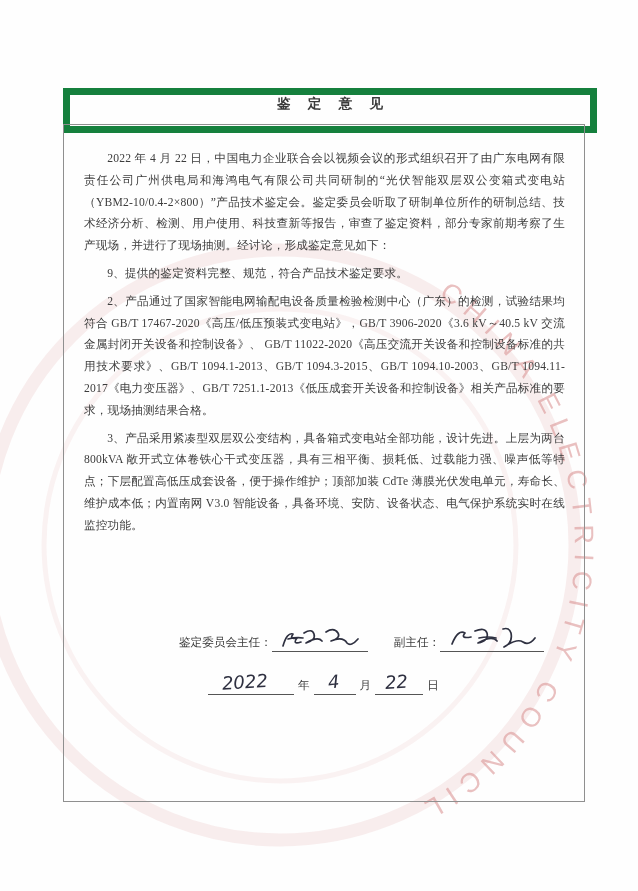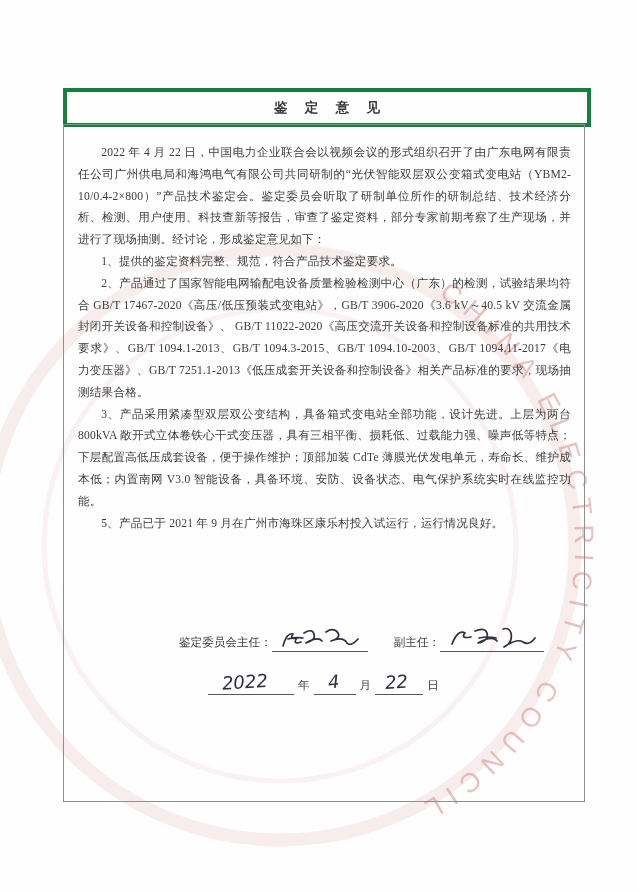--- a/index.html
+++ b/index.html
@@ -15,39 +15,39 @@
     width:638px;height:891px;
     background:#fefefe;
   }
   
   .watermark{
     position:absolute;left:0;top:0;width:638px;height:891px;
     z-index:0;pointer-events:none;
   }
   .title-box{
     position:absolute;left:63px;top:88px;width:520px;height:31px;
-    border:4px solid #15803d;
+    border:7px solid #15803d;
     z-index:1;
-    display:flex;align-items:center;justify-content:center;
+    display:flex;align-items:flex-start;justify-content:center;
     background:transparent;
   }
   .title-box .title{
     font-size:13.5px;font-weight:bold;color:#3a3a3a;
     letter-spacing:7px;text-indent:7px;
   }
   .content-box{
     position:absolute;left:63px;top:124px;width:520px;height:676px;
     border:1px solid #8f8f8f;
     z-index:1;background:transparent;
   }
   .content-text{
     padding:17px 13px 0 14px;
   }
   .para{
-    margin:0;
+    margin:6px;
     font-size:11.6px;
     line-height:21.8px;
     color:#3c3c3c;
     text-align:justify;
     text-indent:2em;
     letter-spacing:0.2px;
   }
   .sig-row{
     position:absolute;left:115px;top:502px;
     display:flex;align-items:flex-end;
@@ -103,24 +103,23 @@
     </text>
   </svg>
 
   <div class="title-box">
     <span class="title">鉴 定 意 见</span>
   </div>
 
   <div class="content-box">
     <div class="content-text">
       <p class="para">2022 年 4 月 22 日，中国电力企业联合会以视频会议的形式组织召开了由广东电网有限责任公司广州供电局和海鸿电气有限公司共同研制的“光伏智能双层双公变箱式变电站（YBM2-10/0.4-2×800）”产品技术鉴定会。鉴定委员会听取了研制单位所作的研制总结、技术经济分析、检测、用户使用、科技查新等报告，审查了鉴定资料，部分专家前期考察了生产现场，并进行了现场抽测。经讨论，形成鉴定意见如下：</p>
-      <p class="para">1、提供的鉴定资料完整、规范，符合产品技术鉴定要求。</p>
+      <p class="para">9、提供的鉴定资料完整、规范，符合产品技术鉴定要求。</p>
       <p class="para">2、产品通过了国家智能电网输配电设备质量检验检测中心（广东）的检测，试验结果均符合 GB/T 17467-2020《高压/低压预装式变电站》，GB/T 3906-2020《3.6 kV～40.5 kV 交流金属封闭开关设备和控制设备》、 GB/T 11022-2020《高压交流开关设备和控制设备标准的共用技术要求》、GB/T 1094.1-2013、GB/T 1094.3-2015、GB/T 1094.10-2003、GB/T 1094.11-2017《电力变压器》、GB/T 7251.1-2013《低压成套开关设备和控制设备》相关产品标准的要求，现场抽测结果合格。</p>
       <p class="para">3、产品采用紧凑型双层双公变结构，具备箱式变电站全部功能，设计先进。上层为两台 800kVA 敞开式立体卷铁心干式变压器，具有三相平衡、损耗低、过载能力强、噪声低等特点；下层配置高低压成套设备，便于操作维护；顶部加装 CdTe 薄膜光伏发电单元，寿命长、维护成本低；内置南网 V3.0 智能设备，具备环境、安防、设备状态、电气保护系统实时在线监控功能。</p>
-      <p class="para">5、产品已于 2021 年 9 月在广州市海珠区康乐村投入试运行，运行情况良好。</p>
     </div>
 
     <div class="sig-row">
       <span class="sig-label">鉴定委员会主任：</span>
       <span class="sig-line chairman">
         <svg width="88" height="28" viewBox="0 0 88 28">
           <path class="ink" d="M7,21 Q11,7 17,9 Q13,15 21,13 Q16,20 25,17 M28,8 Q36,3 38,9 Q40,15 30,18 Q42,11 46,16 M50,7 Q58,2 62,8 Q65,13 55,16 Q67,11 71,18 Q75,22 82,14"></path>
           <path class="ink" d="M12,14 Q20,12 27,13" stroke-width="1.2"></path>
         </svg>
       </span>

